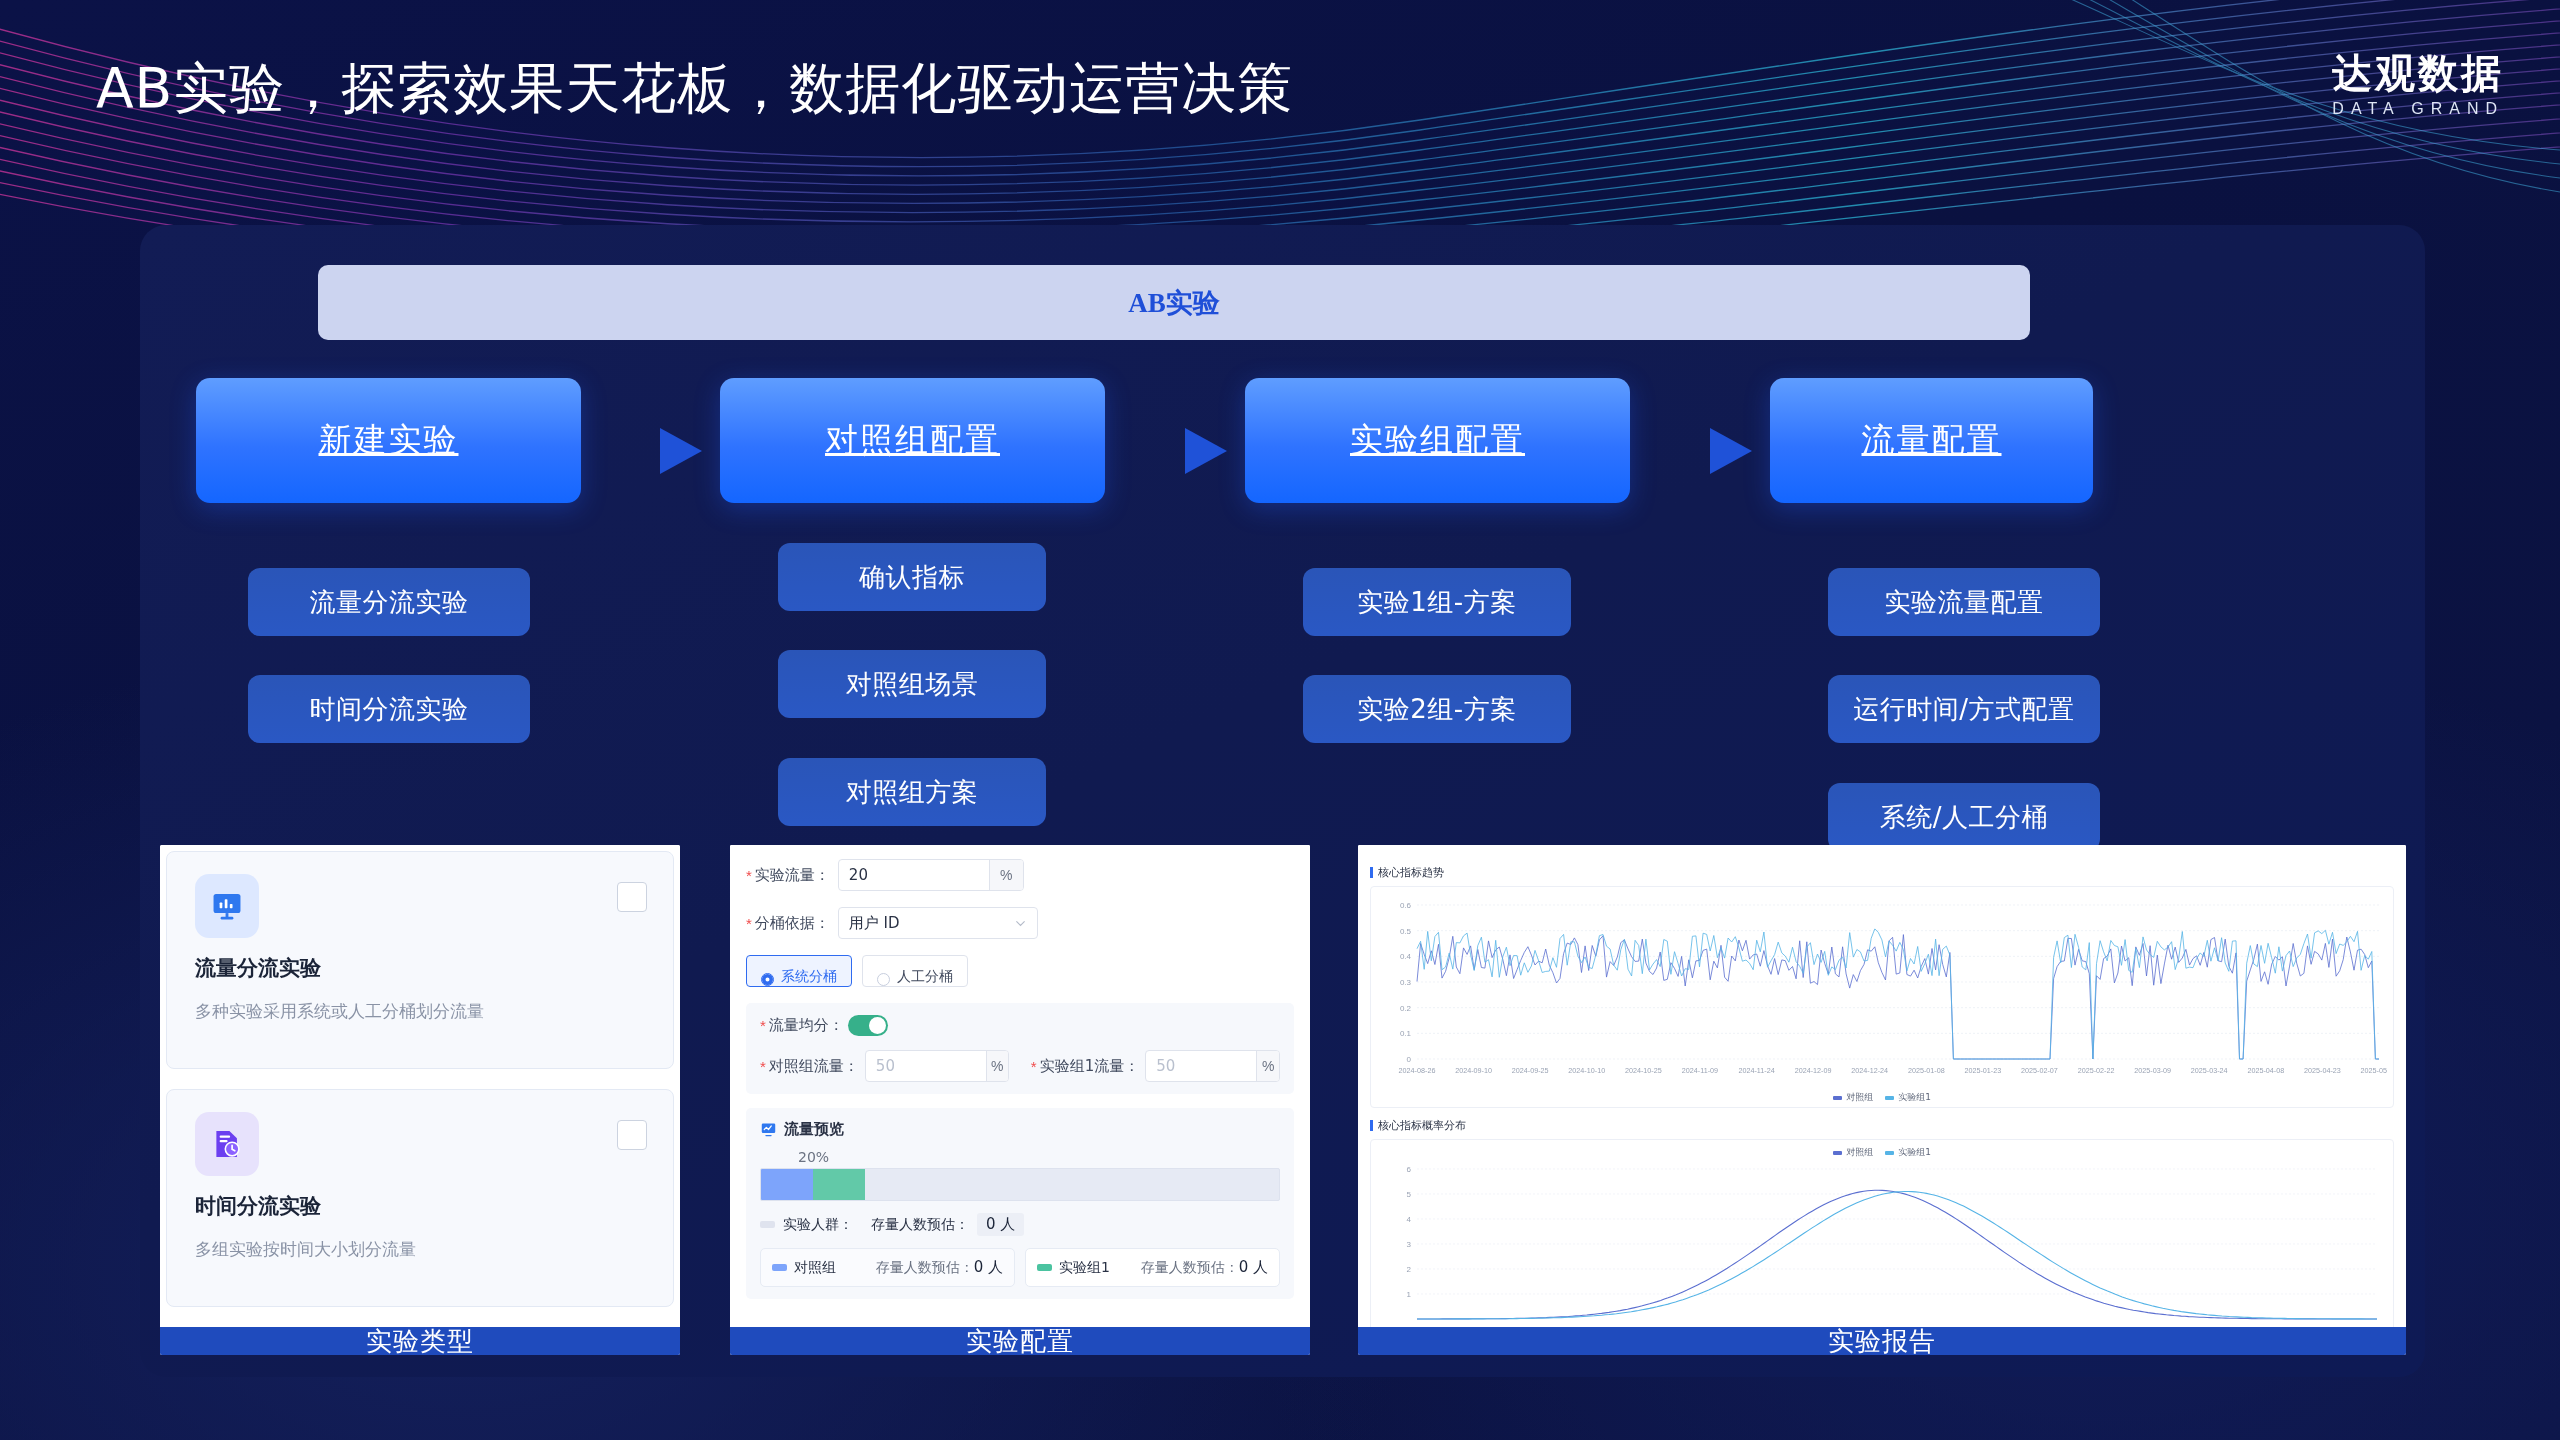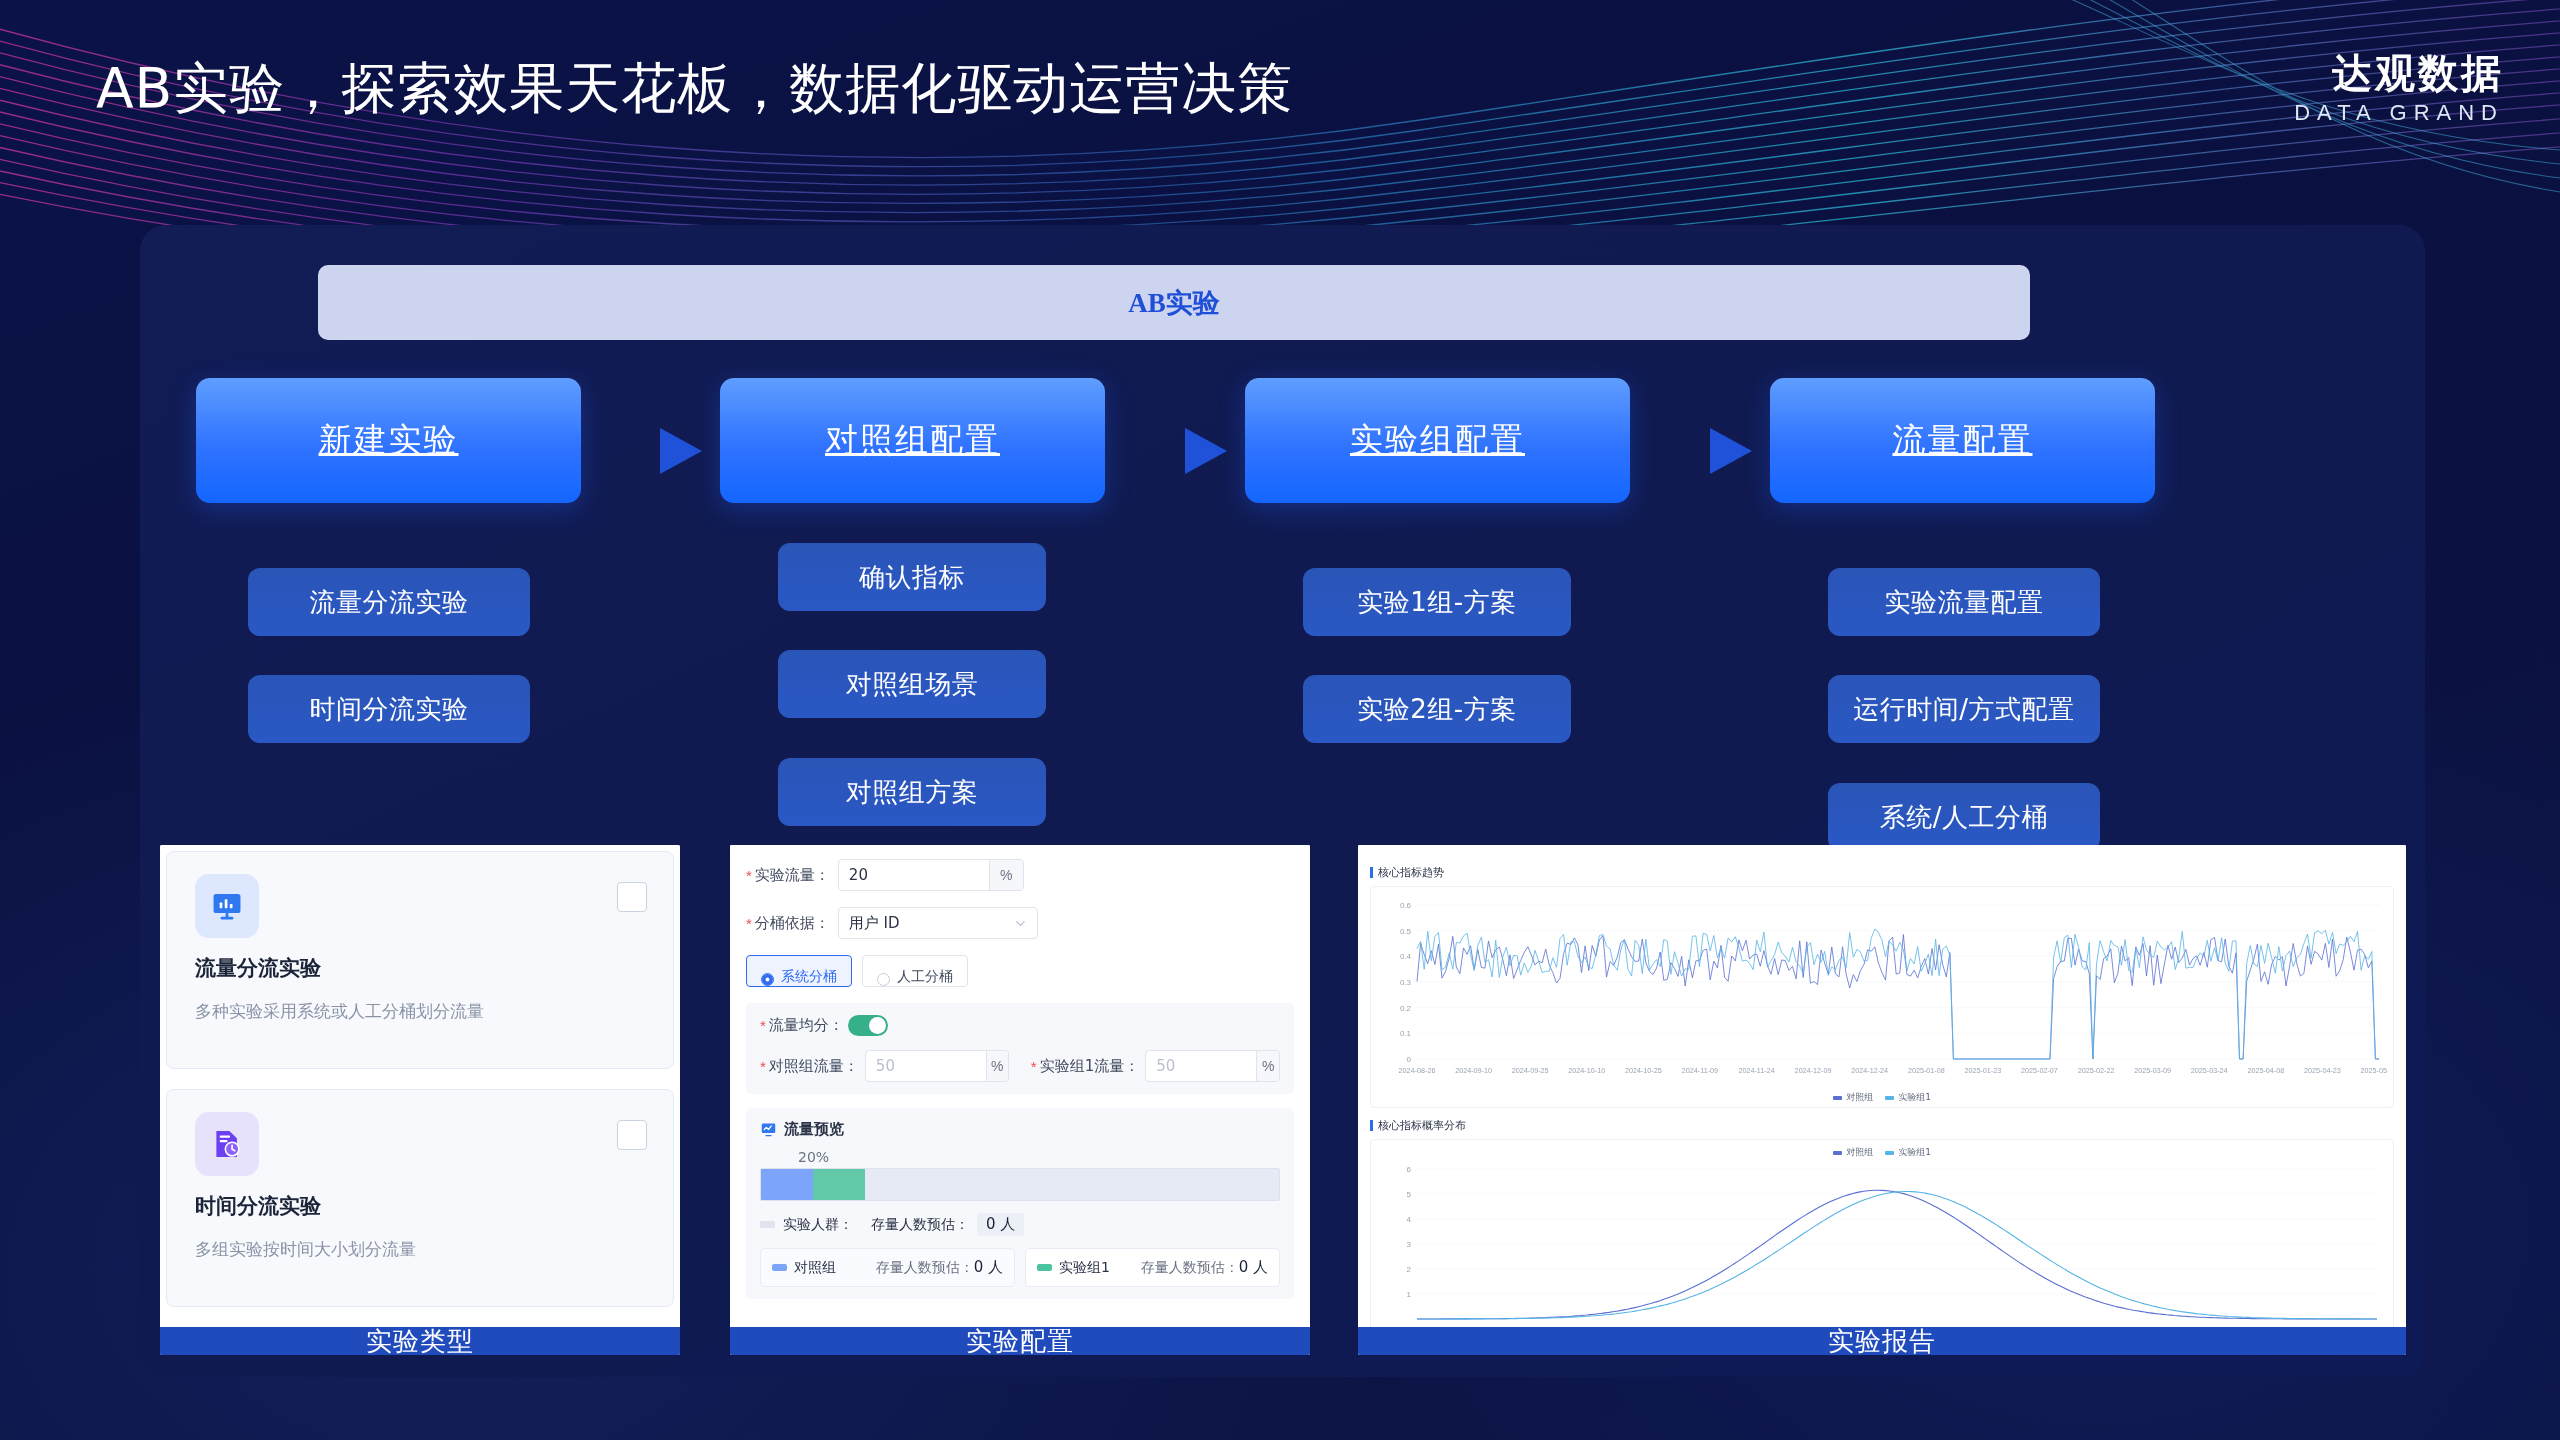--- a/index.html
+++ b/index.html
@@ -25,23 +25,22 @@
     position: absolute; left: 96px; top: 52px;
     font-size: 55px; font-weight: 400; color: #ffffff; letter-spacing: 1px;
     white-space: nowrap; font-family: "DejaVu Sans", "Liberation Sans", sans-serif;
   }
   .logo { position: absolute; right: 56px; top: 52px; text-align: right; }
   .logo-cn {
     font-size: 40px; font-weight: 700; color: #ffffff; letter-spacing: 3px;
     font-family: "DejaVu Sans", "Liberation Sans", sans-serif; line-height: 1.05;
   }
   .logo-en {
-    font-size: 22px; color: #dfe6f5; letter-spacing: 7px; margin-top: 6px;
+    font-size: 16px; color: #dfe6f5; letter-spacing: 7px; margin-top: 6px;
     font-family: "Liberation Sans", sans-serif;
-    text-align: center;
   }
   
   .panel {
     position: absolute; left: 140px; top: 225px;
     width: 2285px; height: 1152px;
     background: linear-gradient(155deg, #121c55 0%, #101a50 45%, #0e1a55 100%);
     border-radius: 26px;
   }
   
   .ab-bar {
@@ -293,21 +292,21 @@
     </div>
     <div class="arrow" style="left:520px;"></div>
     <div class="flow-node" style="left:580px;width:385px;">
       <span>对照组配置</span>
     </div>
     <div class="arrow" style="left:1045px;"></div>
     <div class="flow-node" style="left:1105px;width:385px;">
       <span>实验组配置</span>
     </div>
     <div class="arrow" style="left:1570px;"></div>
-    <div class="flow-node" style="left:1630px;width:385px;">
+    <div class="flow-node" style="left:1630px;width:323px;">
       <span>流量配置</span>
     </div>
   </div>
 
   <div class="chip" style="left:108px;top:343px;width:282px;">
     <span>流量分流实验</span>
   </div>
   <div class="chip" style="left:108px;top:450px;width:282px;">
     <span>时间分流实验</span>
   </div>

